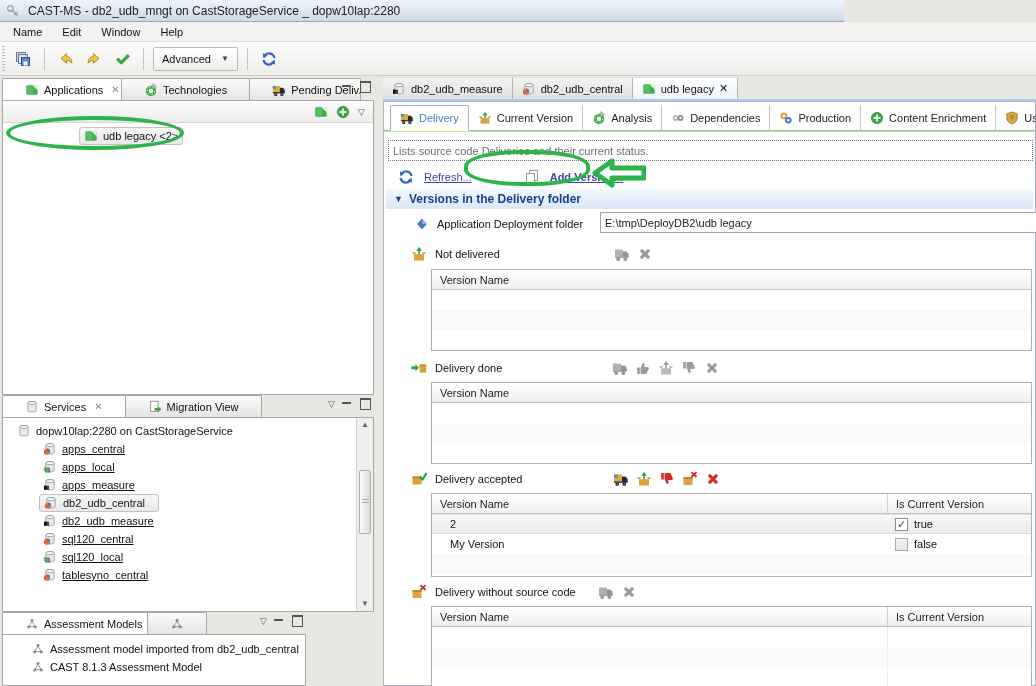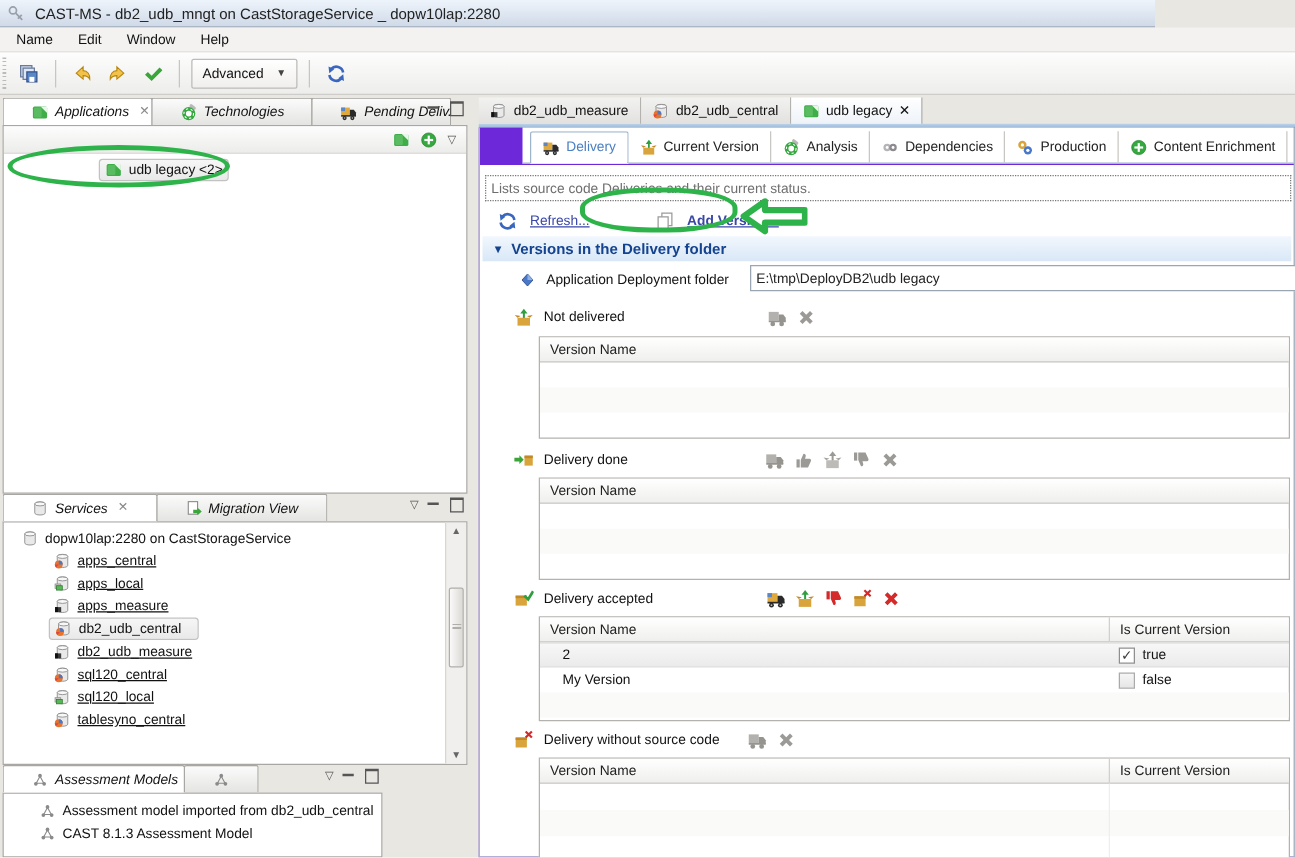--- a/index.html
+++ b/index.html
@@ -1,21 +1,21 @@
 <!DOCTYPE html>
 <html><head>
 <meta charset="utf-8">
 <style>
   * { margin:0; padding:0; box-sizing:border-box; }
   html,body { width:1036px; height:686px; overflow:hidden; }
   body { font-family:"Liberation Sans","DejaVu Sans",sans-serif; font-size:11px; color:#111; background:#e9e7e2; }
   .window { position:relative; width:1036px; height:686px; background:#e9e7e2; overflow:hidden; }
 
   
-  .titlebar { position:absolute; left:0; top:0; width:924px; height:22px;
+  .titlebar { position:absolute; left:0; top:0; width:844px; height:22px;
     background:linear-gradient(#eef4fb,#cfdae8); border-bottom:1px solid #9aa8bc;
     display:flex; align-items:center; padding-left:6px; gap:8px; }
   .titlebar .title { font-size:12px; color:#222; }
   .menubar { position:absolute; left:0; top:22px; width:1036px; height:20px;
     background:#f3f2f1; display:flex; align-items:center; gap:2px; padding-left:4px; border-bottom:1px solid #e0dedc; }
   .menu-item { padding:2px 9px; }
   .toolbar { position:absolute; left:0; top:42px; width:1036px; height:34px;
     background:linear-gradient(#fdfdfd,#ededeb); border-bottom:1px solid #cfcdc9;
     display:flex; align-items:center; gap:4px; padding-left:2px; }
   .tb-handle { width:6px; height:26px; margin-right:2px;
@@ -23,21 +23,21 @@
   .tb-sep { width:1px; height:22px; background:#c8c6c2; margin:0 5px; }
   .tb-btn { width:24px; height:24px; display:flex; align-items:center; justify-content:center; border-radius:3px; }
   .dropdown { display:flex; align-items:center; gap:10px; padding:3px 8px; border:1px solid #bdbbb7; border-radius:2px; background:linear-gradient(#fff,#f0efed); height:24px; }
   .caret { font-size:8px; color:#444; }
 
   
   .panel { position:absolute; }
   .tabrow { display:flex; align-items:flex-end; height:22px; position:relative; }
   .tab { display:flex; align-items:center; gap:5px; height:22px; padding:0 22px;
     background:linear-gradient(#fbfbfb,#e4e4e2); border:1px solid #a9a7a3; border-bottom:none;
-    border-radius:2px 2px 0 0; white-space:nowrap; overflow:hidden;font-style:italic; }
+    border-radius:2px 2px 0 0; white-space:nowrap; overflow:hidden; }
   .tab + .tab { margin-left:-1px; }
   .tab.active { background:#fff; z-index:2; }
   .tab .close { color:#8a8a8a; font-size:10px; margin-left:3px; }
   .panel-body { background:#fff; border:1px solid #a9a7a3; position:relative; overflow:hidden; }
   .panel-btns { position:absolute; right:3px; top:3px; display:flex; gap:6px; align-items:center; }
   .pb { width:12px; height:11px; display:inline-block; position:relative; }
   .pb.min::after { content:""; position:absolute; left:1px; top:1px; width:9px; height:3px; border-bottom:2px solid #555; }
   .pb.max::after { content:""; position:absolute; left:1px; top:0; width:9px; height:9px; border:1px solid #555; border-top:2px solid #555; }
   .chev { font-size:9px; color:#555; }
 
@@ -52,21 +52,21 @@
   .svc-thumb::after { content:""; position:absolute; left:2px; top:28px; width:7px; height:5px;
     background:repeating-linear-gradient(#b0aeaa 0 1px, transparent 1px 3px); }
 
   
   .editor { position:absolute; left:383px; top:78px; width:653px; height:608px; }
   .ed-tabs { display:flex; height:21px; }
   .ed-tab { display:flex; align-items:center; gap:5px; padding:0 9px; height:21px;
     background:linear-gradient(#f2f2f0,#e2e1df); border-right:1px solid #b4b2ae; white-space:nowrap; }
   .ed-tab.active { background:linear-gradient(#ffffff,#eef3f9); }
   .ed-underline { height:3px; background:linear-gradient(#bcd2e8,#9dbbda); }
-  .ed-body { position:absolute; left:0; top:24px; right:0; bottom:0; background:#6d28d9; border:1px solid #a9b6c4; border-top:none;padding-left:34px; }
+  .ed-body { position:absolute; left:0; top:24px; right:0; bottom:0; background:#bef264; border:1px solid #a9b6c4; border-top:none; }
 
   .view-tabs { display:flex; align-items:flex-end; height:29px; padding-left:6px; background:#fff; border-bottom:1px solid #9db4cb; }
   .vtab { display:flex; align-items:center; gap:5px; height:25px; padding:0 9px; white-space:nowrap;
     border-right:1px solid #c9c7c3; color:#222; }
   .vtab.active { border:1px solid #9db4cb; border-bottom:1px solid #fff; border-radius:2px 2px 0 0;
     background:#fff; color:#4a7fc1; margin-bottom:-1px; height:26px; }
   .form { position:absolute; left:0; top:30px; right:0; bottom:0; background:#fff; }
 
   .desc { position:absolute; left:4px; top:8px; right:2px; height:21px; border:1px dotted #777;
     display:flex; align-items:center; padding-left:4px; color:#6e6e6e; }

